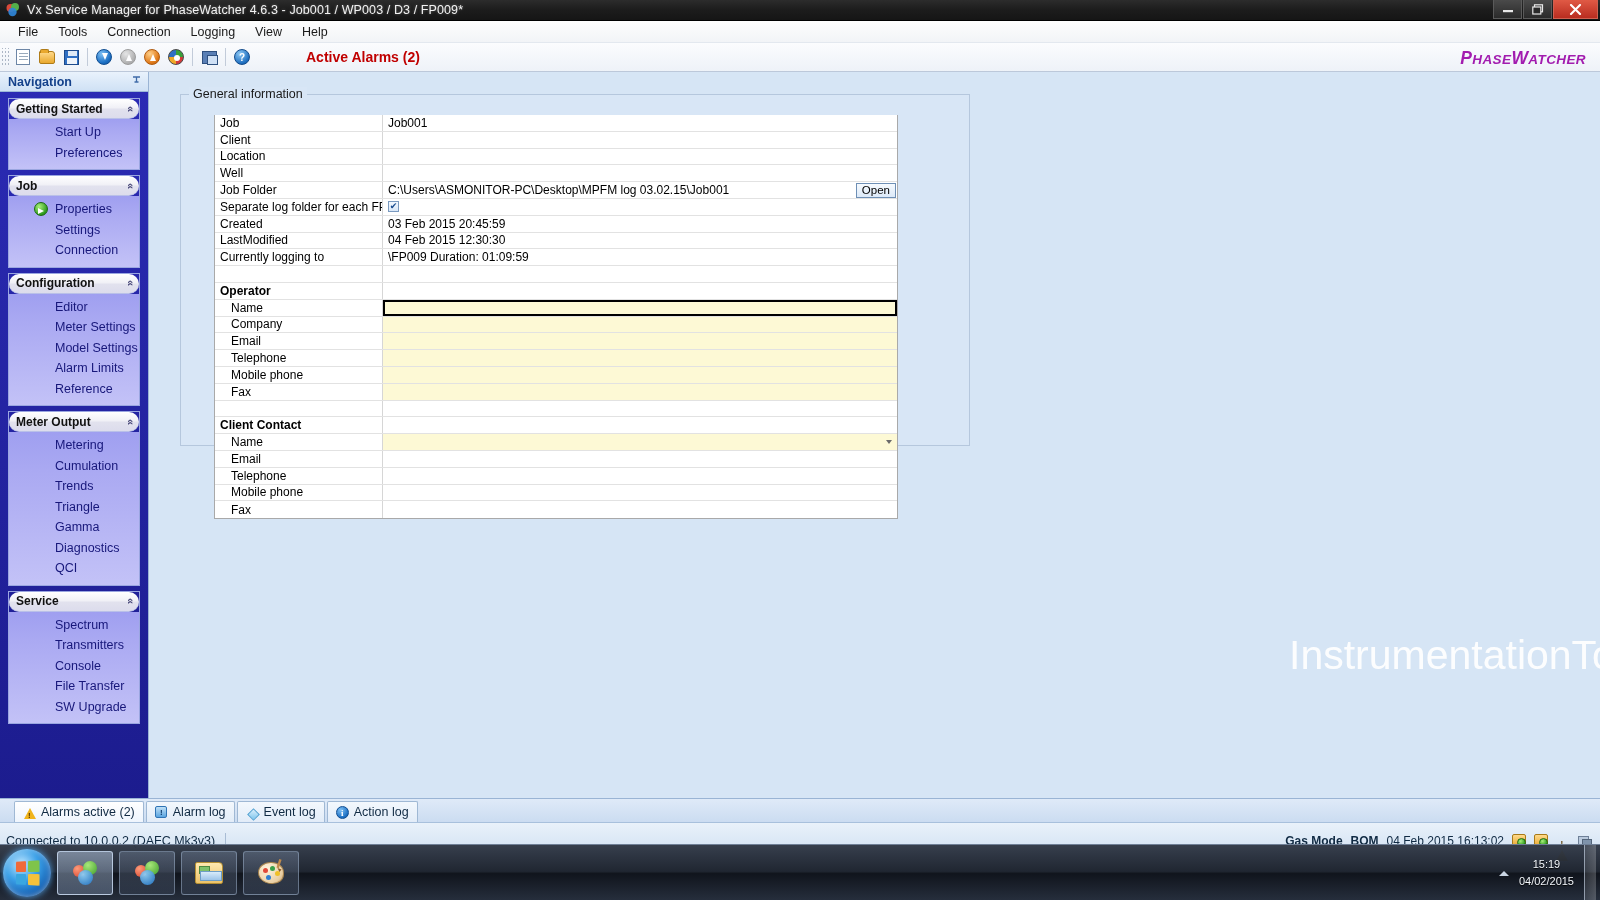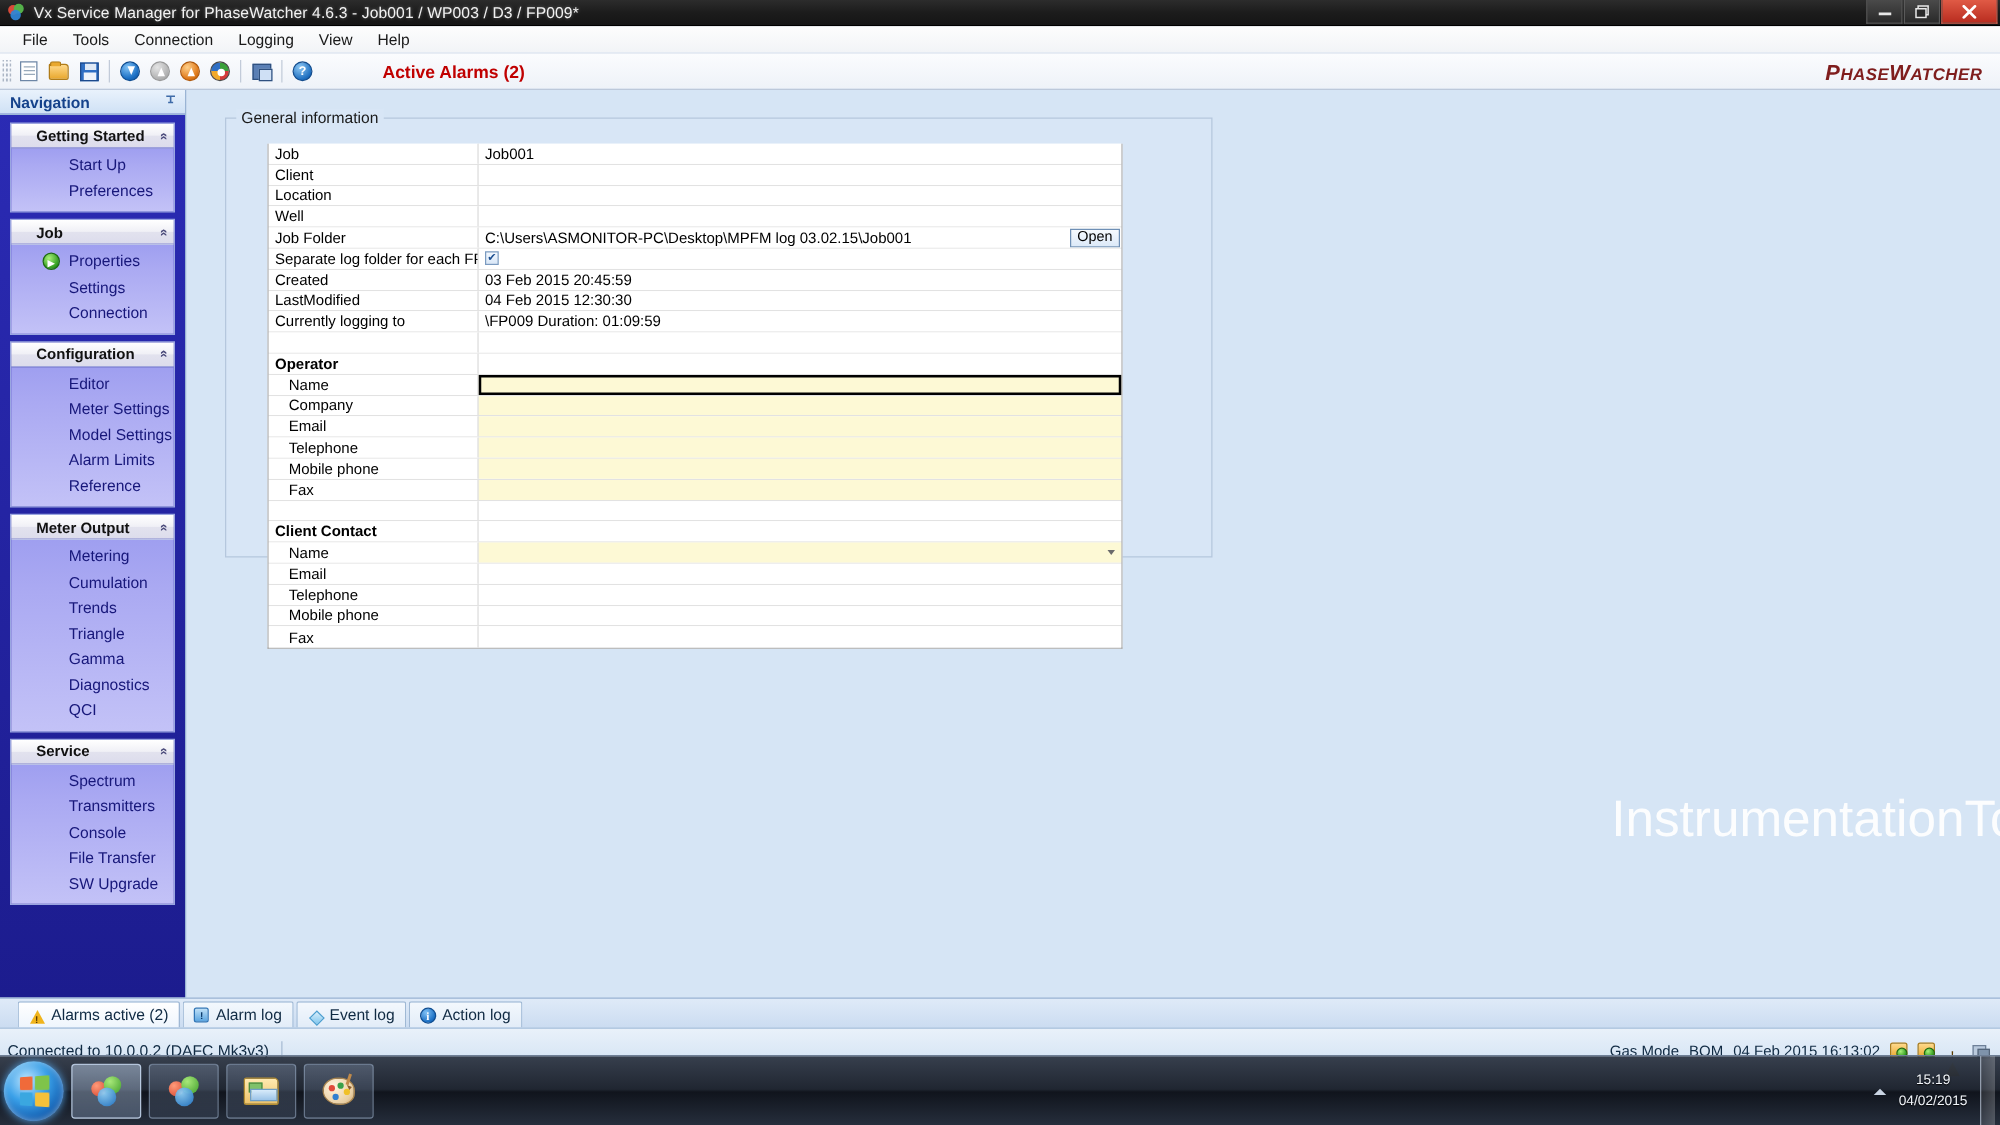--- a/index.html
+++ b/index.html
@@ -72,21 +72,21 @@
           background-size: 3px 4px; background-position: 2px 2px; opacity:.8;}
   .tb-btn { width: 24px; height: 24px; display:flex; align-items:center; justify-content:center; }
   .tb-sep { width: 1px; height: 18px; background: #c2cbd9; margin: 0 4px; }
   .active-alarms {
     margin-left: 52px; color: #c00000; font-weight: bold; font-size: 14px;
   }
   .pw-logo {
     position: absolute; right: 14px; top: 48px;
     font-family: "Liberation Sans", sans-serif;
     font-weight: bold; font-style: italic; font-size: 17.5px;
-    color: #7f1d1d; letter-spacing: 0.4px;
+    color: #a21caf; letter-spacing: 0.4px;
   }
   .pw-logo .sm { font-size: 13.5px; }
 
   
   .nav-pane {
     position: absolute; left: 0; top: 72px; width: 148px; height: 726px;
     background: #1a1a9e;
     background: linear-gradient(to bottom, #2b2bb5, #1c1c8e);
   }
   .nav-header {
@@ -96,23 +96,24 @@
     display: flex; align-items: center; justify-content: space-between;
     padding: 0 6px 0 8px;
     font-weight: bold; color: #15428b; font-size: 12.5px;
   }
   .nav-pin { color: #3f6ba8; font-size: 11px; transform: rotate(0deg); }
   .nav-body { padding: 6px 8px 0 8px; }
   .nav-group { margin-bottom: 5px; border: 1px solid #9aa6e0; }
   .group-header {
     height: 20px; display: flex; align-items: center; justify-content: space-between;
     background: linear-gradient(to bottom, #ffffff 0%, #f0f0f6 48%, #e2e2ee 52%, #dcdcec 100%);
-    padding: 0 5px 0 20px;
+    padding: 0 5px 0 7px;
     font-weight: bold; color: #111; font-size: 12px;
     border-bottom: 1px solid #b9c0e8;
+    border-radius: 10px;
   }
   .chev { color: #4a4a7a; font-size: 11px; }
   .group-items {
     background: linear-gradient(to bottom, #9f9ff0 0%, #aaa9f2 25%, #c3c2f7 100%);
     padding: 3px 0 6px 16px;
   }
   .nav-item {
     height: 20.5px; display: flex; align-items: center;
     padding-left: 30px; font-size: 12.5px; color: #17177a;
     position: relative; cursor: default;
@@ -248,21 +249,21 @@
   .sb-left {
     flex: 0 0 auto; padding-left: 6px; font-size: 12.5px; color: #102a43;
   }
   .sb-divider {
     width: 1px; height: 16px; background: #a8bcd4; margin-left: 10px;
   }
   .sb-right {
     position: absolute; right: 8px; display: flex; align-items: center; gap: 8px;
     font-size: 12px; color: #102a43;
   }
-  .sb-bold { font-weight: normal; }
+  .sb-bold { font-weight: bold; }
   .sb-ico { width: 14px; height: 14px; display: inline-block; position: relative; }
 
   
   .taskbar {
     position: absolute; left: 0; top: 844px; width: 1600px; height: 56px;
     background: linear-gradient(to bottom, rgba(50,58,72,0.97) 0%, rgba(26,32,43,0.97) 48%, rgba(12,16,24,0.98) 52%, rgba(32,40,54,0.97) 100%);
     border-top: 1px solid #6f7f96;
     display: flex; align-items: center;
   }
   .start-orb {

